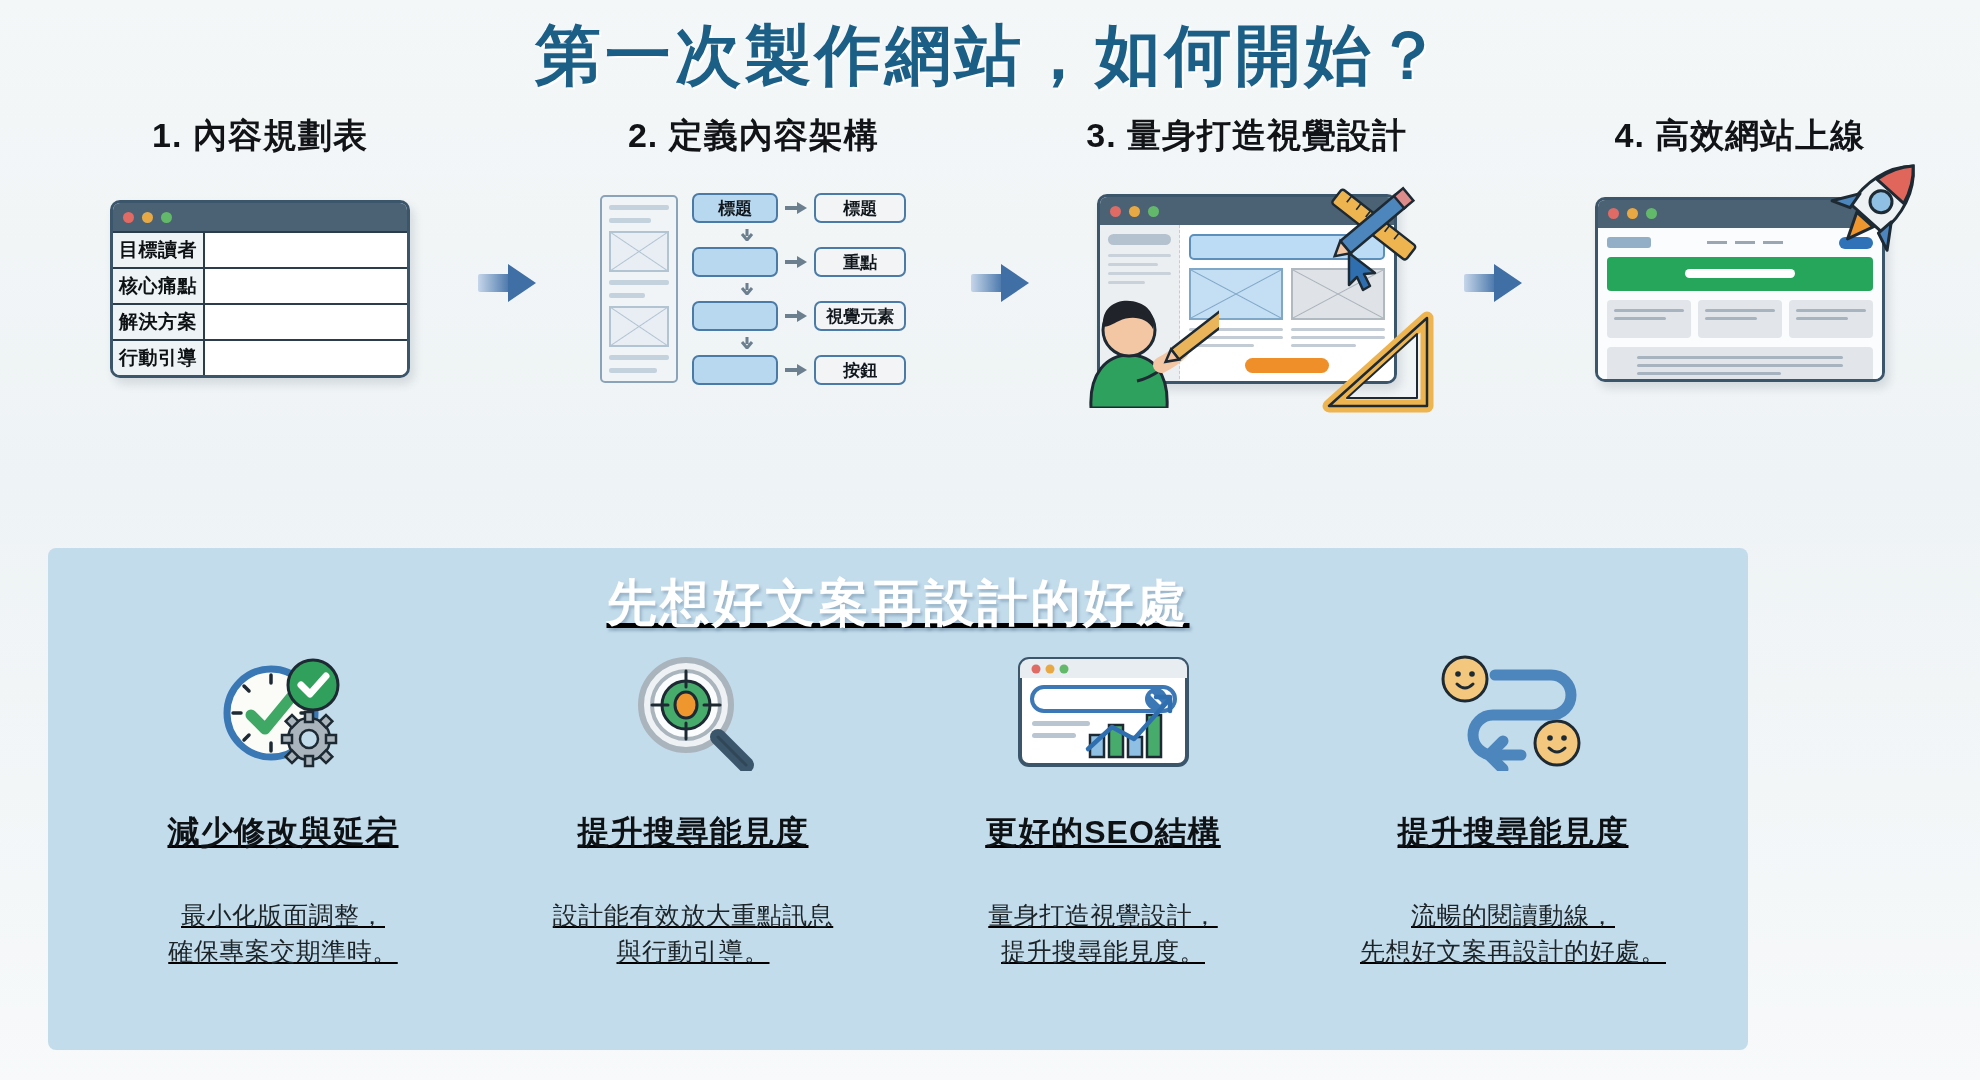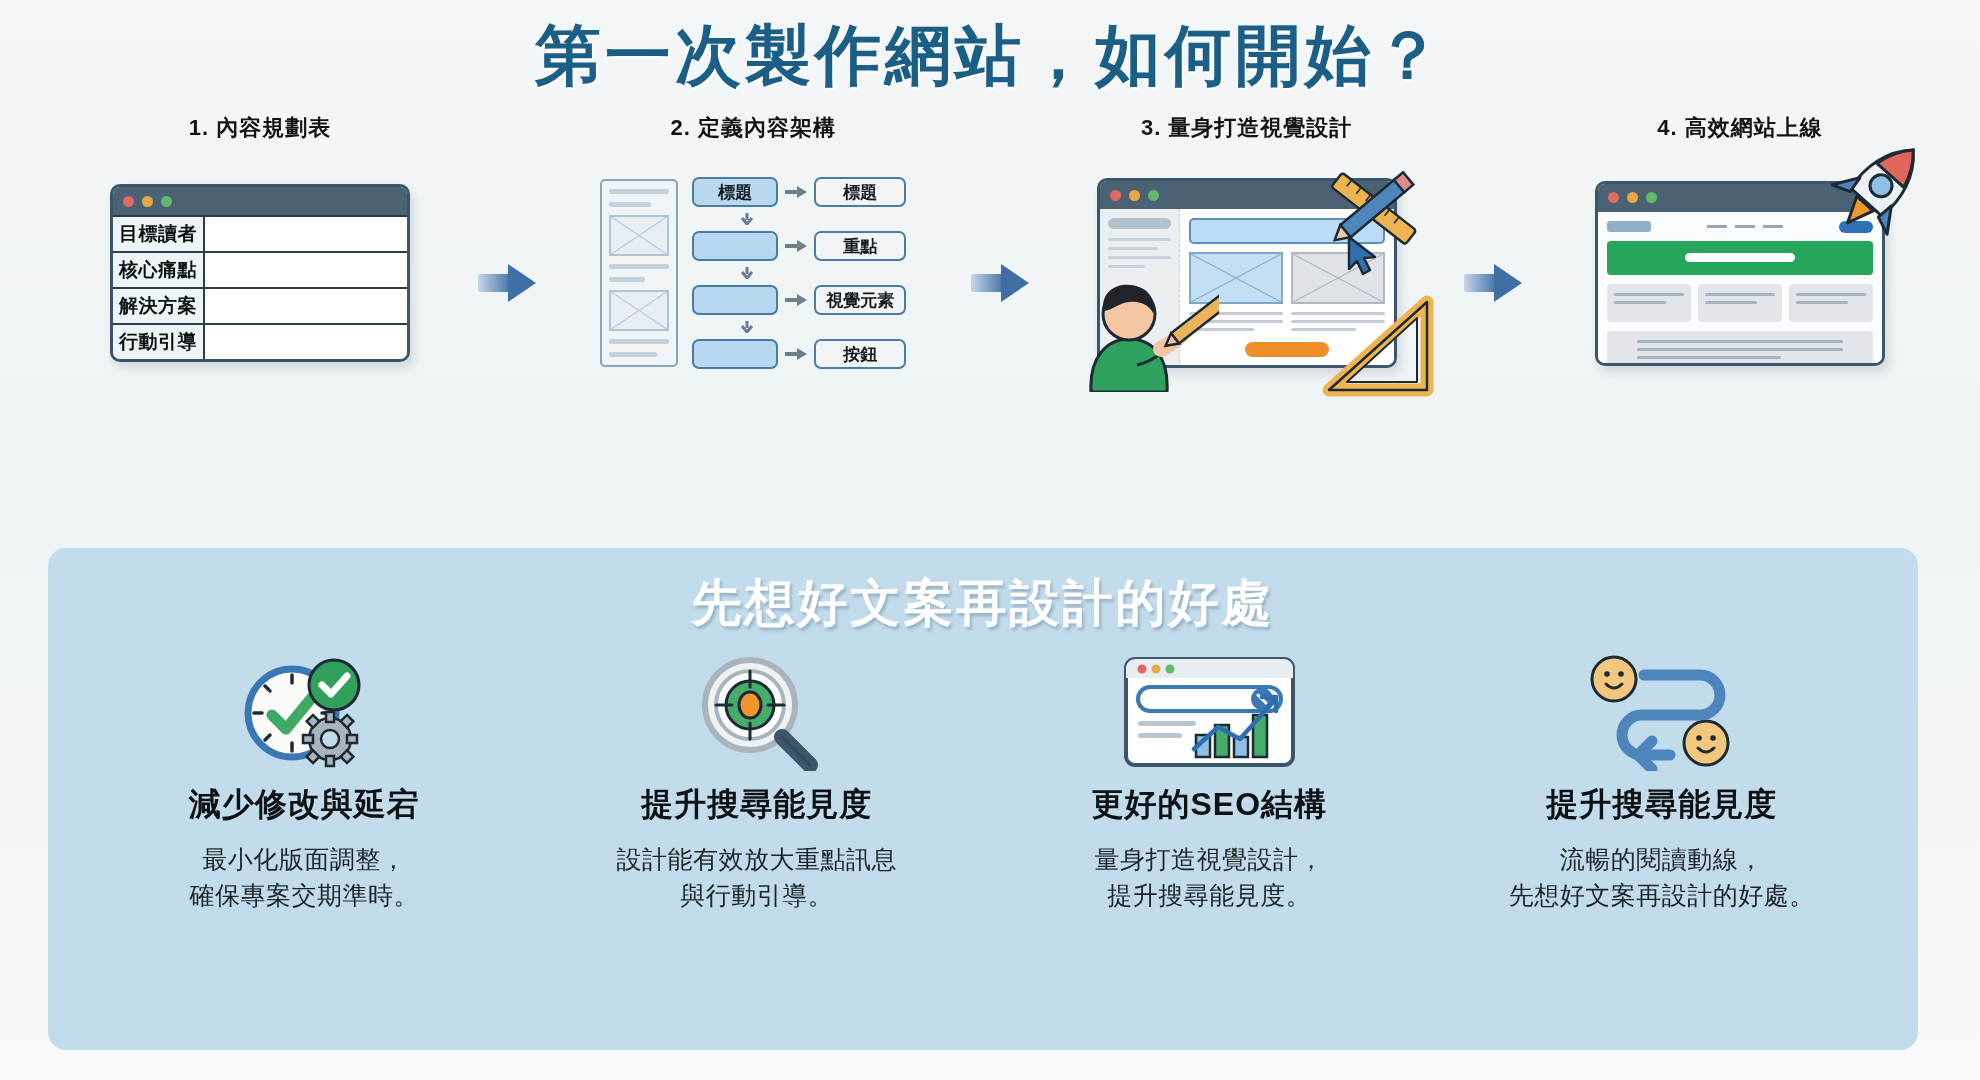--- a/index.html
+++ b/index.html
@@ -34,21 +34,21 @@
     padding: 16px 40px 0 60px;
     position: relative;
   }
   .step {
     width: 400px;
     display: flex;
     flex-direction: column;
     align-items: center;
   }
   .step-heading {
-    font-size: 22px;
+    font-size: 34px;
     font-weight: 700;
     color: #111316;
     letter-spacing: 1px;
     margin-bottom: 18px;
     white-space: nowrap;
   }
   .step-art {
     width: 360px;
     height: 225px;
     position: relative;
@@ -210,41 +210,42 @@
   .s4-card { flex: 1; height: 38px; background: #e2e6ea; border-radius: 4px; padding: 9px 7px; }
   .s4-card .ln { height: 3px; background: #a7b4c0; border-radius: 2px; margin-bottom: 5px; }
   .s4-panel { height: 52px; background: #e2e6ea; border-radius: 4px; padding: 9px 30px; }
   .s4-panel .ln { height: 3px; background: #a7b4c0; border-radius: 2px; margin-bottom: 5px; }
   .s4-panel .btn { width: 64px; height: 13px; background: #ef8f2a; border-radius: 7px; margin: 4px auto 0; }
 
   
   .benefits {
     position: absolute;
     left: 48px; top: 548px;
-    width: 1870px; height: 502px;
+    width: 1700px; height: 502px;
     background: #c3dcec;
-    border-radius: 18px;
+    border-radius: 8px;
+    text-decoration: underline;
   }
   .benefits-title {
     text-align: center;
     font-size: 50px;
     font-weight: 700;
     color: #ffffff;
     letter-spacing: 3px;
     padding-top: 22px;
     text-shadow: 2px 3px 3px rgba(100,130,155,0.45);
   }
   .benefit-grid {
     display: flex;
     justify-content: space-around;
     padding: 16px 30px 0;
   }
   .benefit {
     width: 430px;
-    display: flex; flex-direction: column; align-items: center;
+    display: flex; flex-direction: column; align-items: center; gap: 28px;
   }
   .benefit-icon { height: 118px; display: flex; align-items: center; justify-content: center; }
   .benefit-title {
     font-size: 32px; font-weight: 700; color: #0e1215;
     letter-spacing: 1px; margin-top: 12px; white-space: nowrap;
   }
   .benefit-desc {
     font-size: 25px; color: #1c2428; line-height: 1.45;
     text-align: center; margin-top: 14px; letter-spacing: 0.5px;
   }

